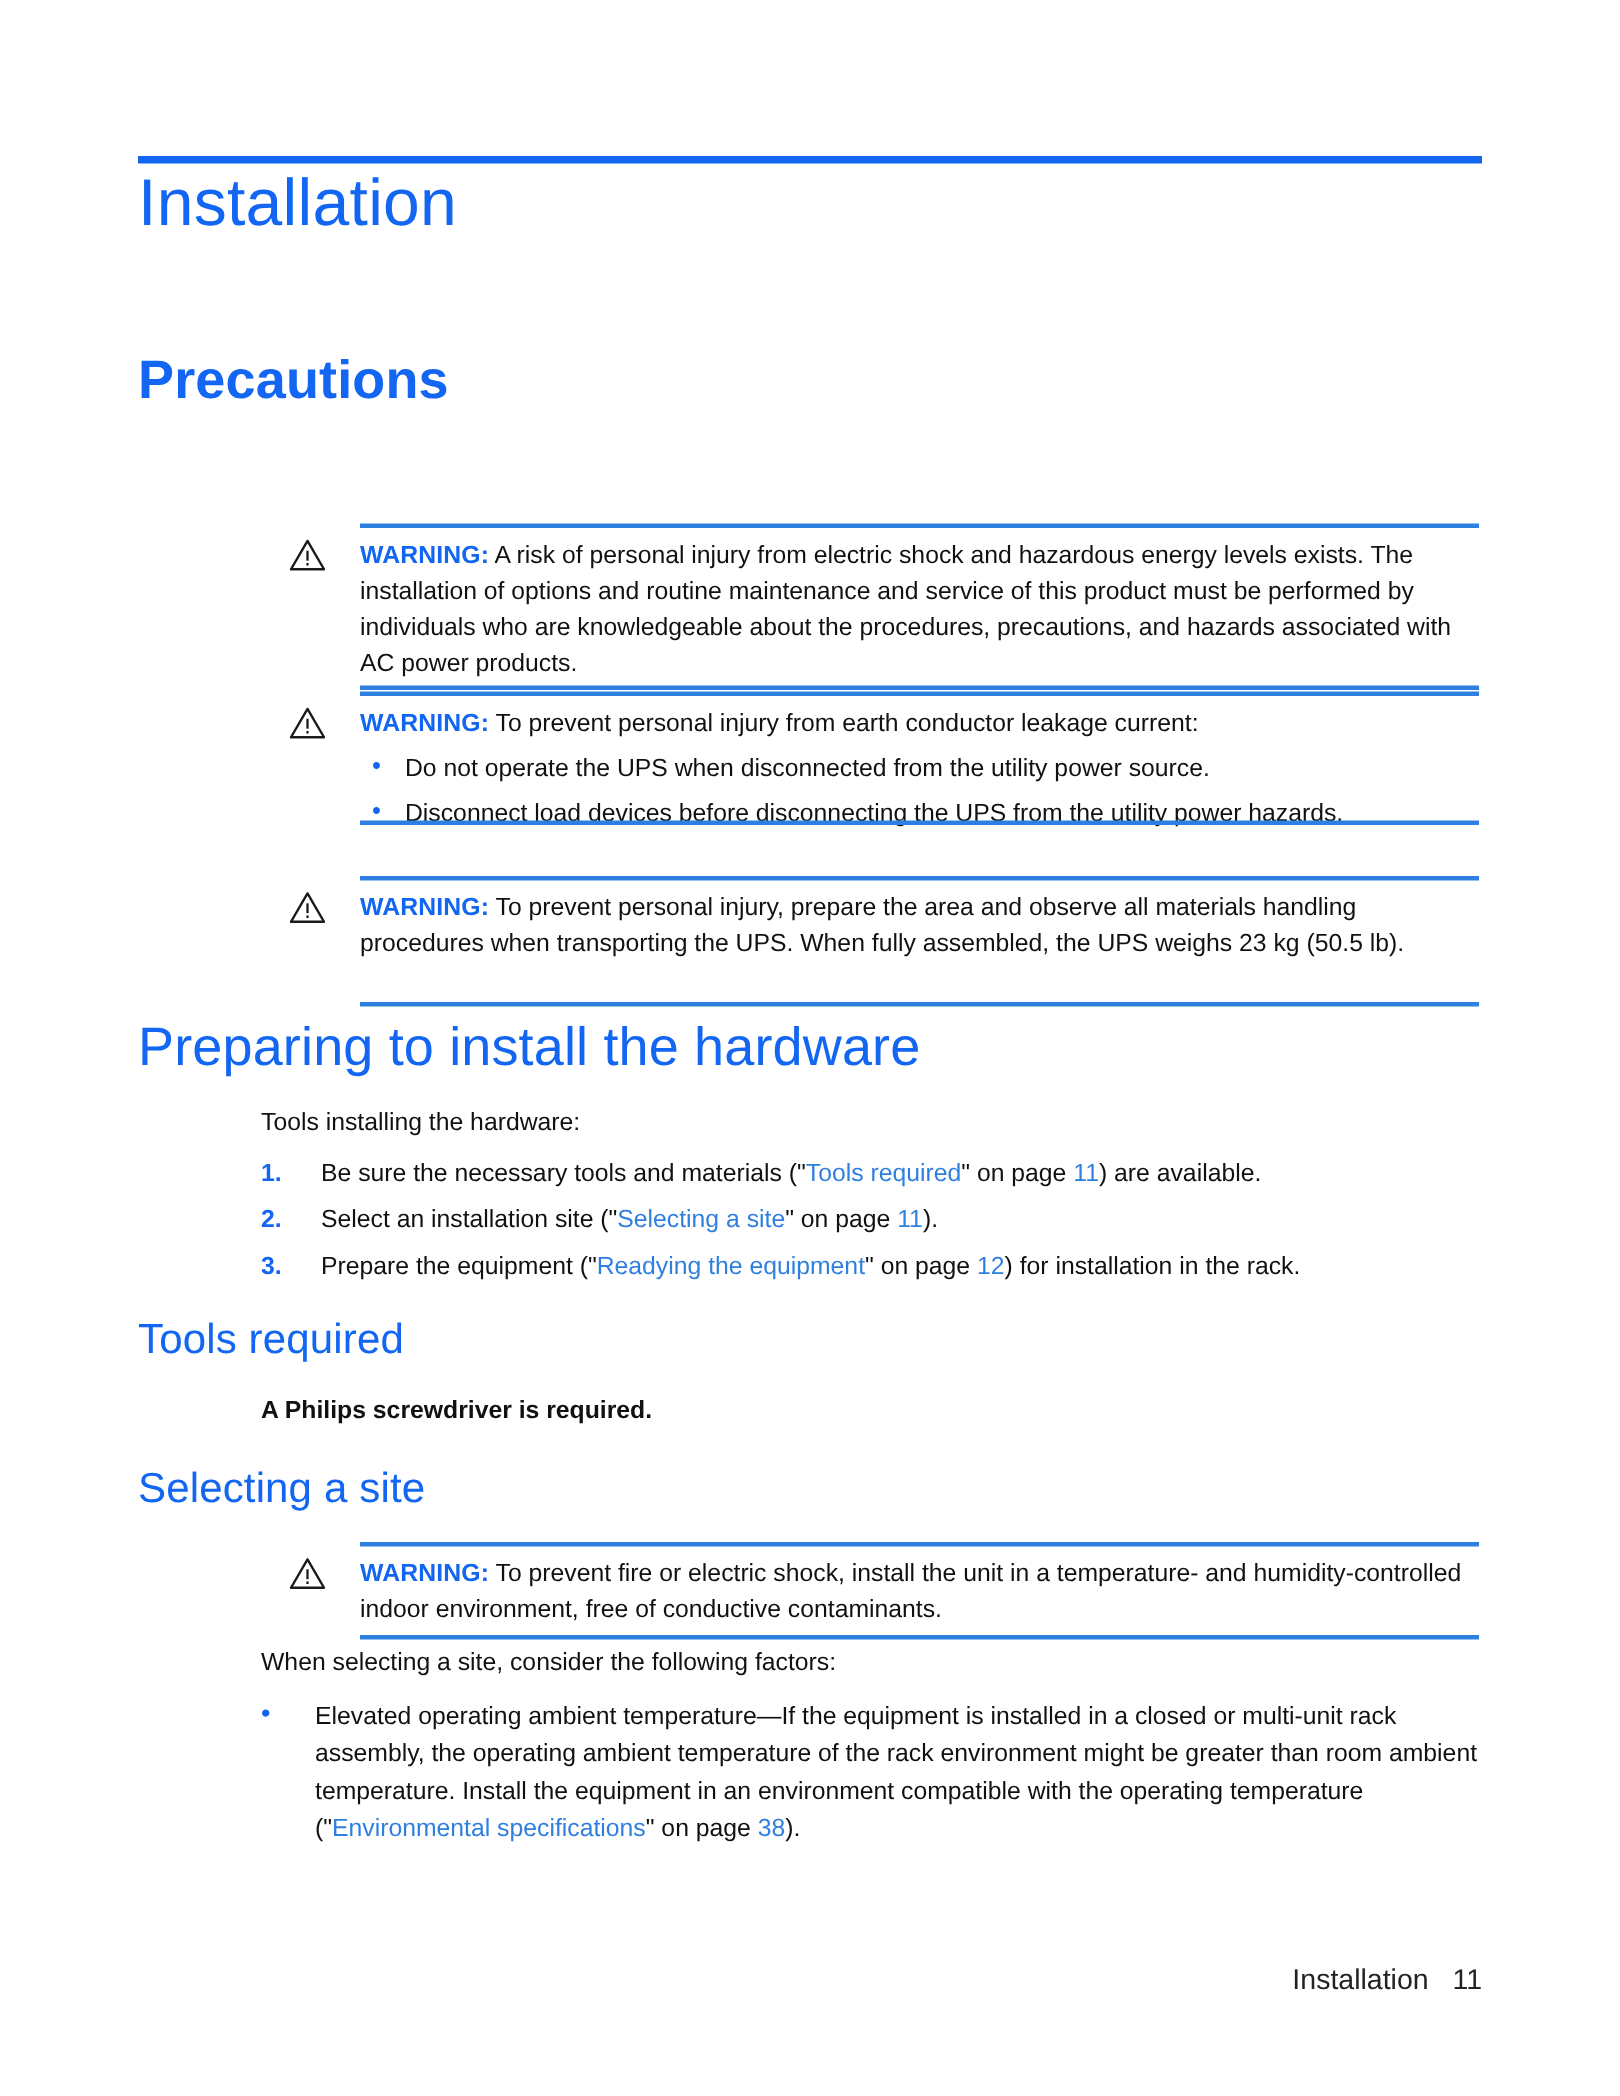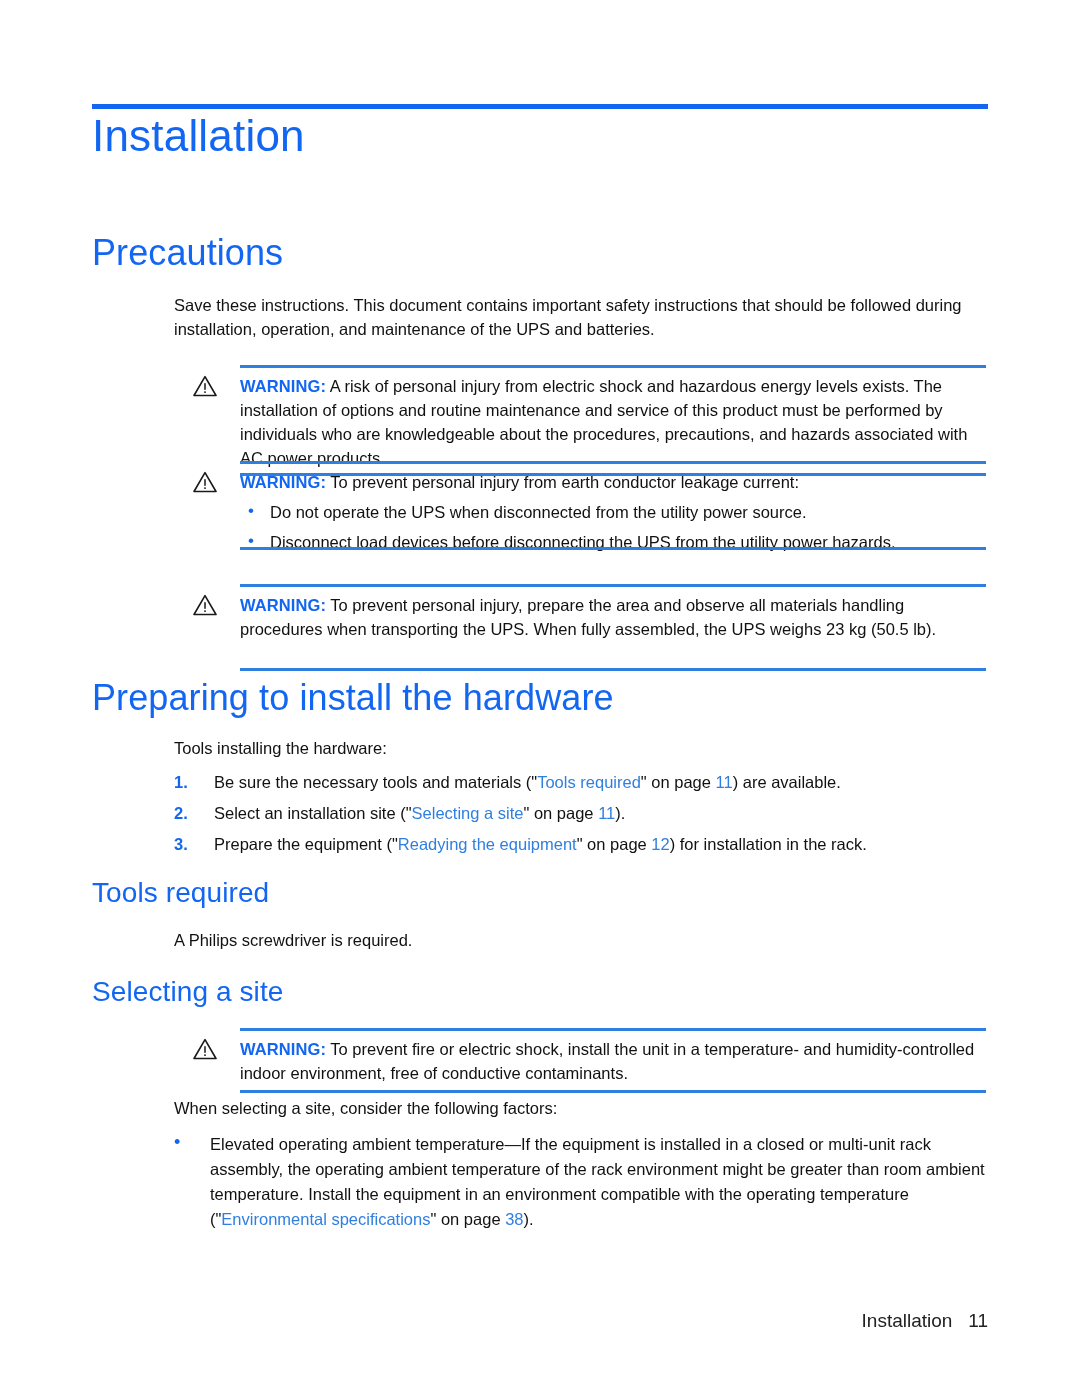--- a/index.html
+++ b/index.html
@@ -189,25 +189,24 @@
   }
 </style>
 </head>
 <body>
 
 <div class="page">
 
   <div class="chapter-rule"></div>
   <div class="chapter-title">Installation</div>
 
-  <div class="h1" style="top:233px;">Precautions</div>
-
-  <div class="body-para" style="top:293px;">Save these instructions. This document contains important safety instructions that should be followed during installation, operation, and maintenance of the UPS and batteries.</div>
-
-  <div class="warn" style="top:365px; height:130px;text-decoration:underline;">
+  <div class="h1" style="top:233px;font-weight:bold;">Precautions</div>
+
+
+  <div class="warn" style="top:349px; height:130px;text-decoration:underline;">
     <div class="warn-rule top"></div>
     <span class="warn-icon">
       <svg viewBox="0 0 24 22" width="24" height="22">
         <path d="M12 1.6 L23 20.5 L1 20.5 Z" fill="none" stroke="#1a1a1a" stroke-width="1.6" stroke-linejoin="round"></path>
         <rect x="11.25" y="8.2" width="1.5" height="6.6" fill="#1a1a1a"></rect>
         <rect x="11.25" y="16.3" width="1.5" height="1.7" fill="#1a1a1a"></rect>
       </svg>
     </span>
     <div class="warn-body">
       <span class="warn-label">WARNING:</span>
@@ -267,21 +266,21 @@
       <span class="ol-num">2.</span>
       <span>Select an installation site ("</span><span class="xref">Selecting a site</span><span>" on page </span><span class="pgnum">11</span><span>).</span>
     </div>
     <div class="ol-item">
       <span class="ol-num">3.</span>
       <span>Prepare the equipment ("</span><span class="xref">Readying the equipment</span><span>" on page </span><span class="pgnum">12</span><span>) for installation in the rack.</span>
     </div>
   </div>
 
   <div class="h2" style="top:878px;">Tools required</div>
-  <div class="body-para" style="top:928px;">A Philips screwdriver is required.</div>
+  <div class="body-para" style="top:928px;font-weight:bold;">A Philips screwdriver is required.</div>
 
   <div class="h2" style="top:977px;">Selecting a site</div>
 
   <div class="warn" style="top:1028px; height:64px;">
     <div class="warn-rule top"></div>
     <span class="warn-icon">
       <svg viewBox="0 0 24 22" width="24" height="22">
         <path d="M12 1.6 L23 20.5 L1 20.5 Z" fill="none" stroke="#1a1a1a" stroke-width="1.6" stroke-linejoin="round"></path>
         <rect x="11.25" y="8.2" width="1.5" height="6.6" fill="#1a1a1a"></rect>
         <rect x="11.25" y="16.3" width="1.5" height="1.7" fill="#1a1a1a"></rect>

